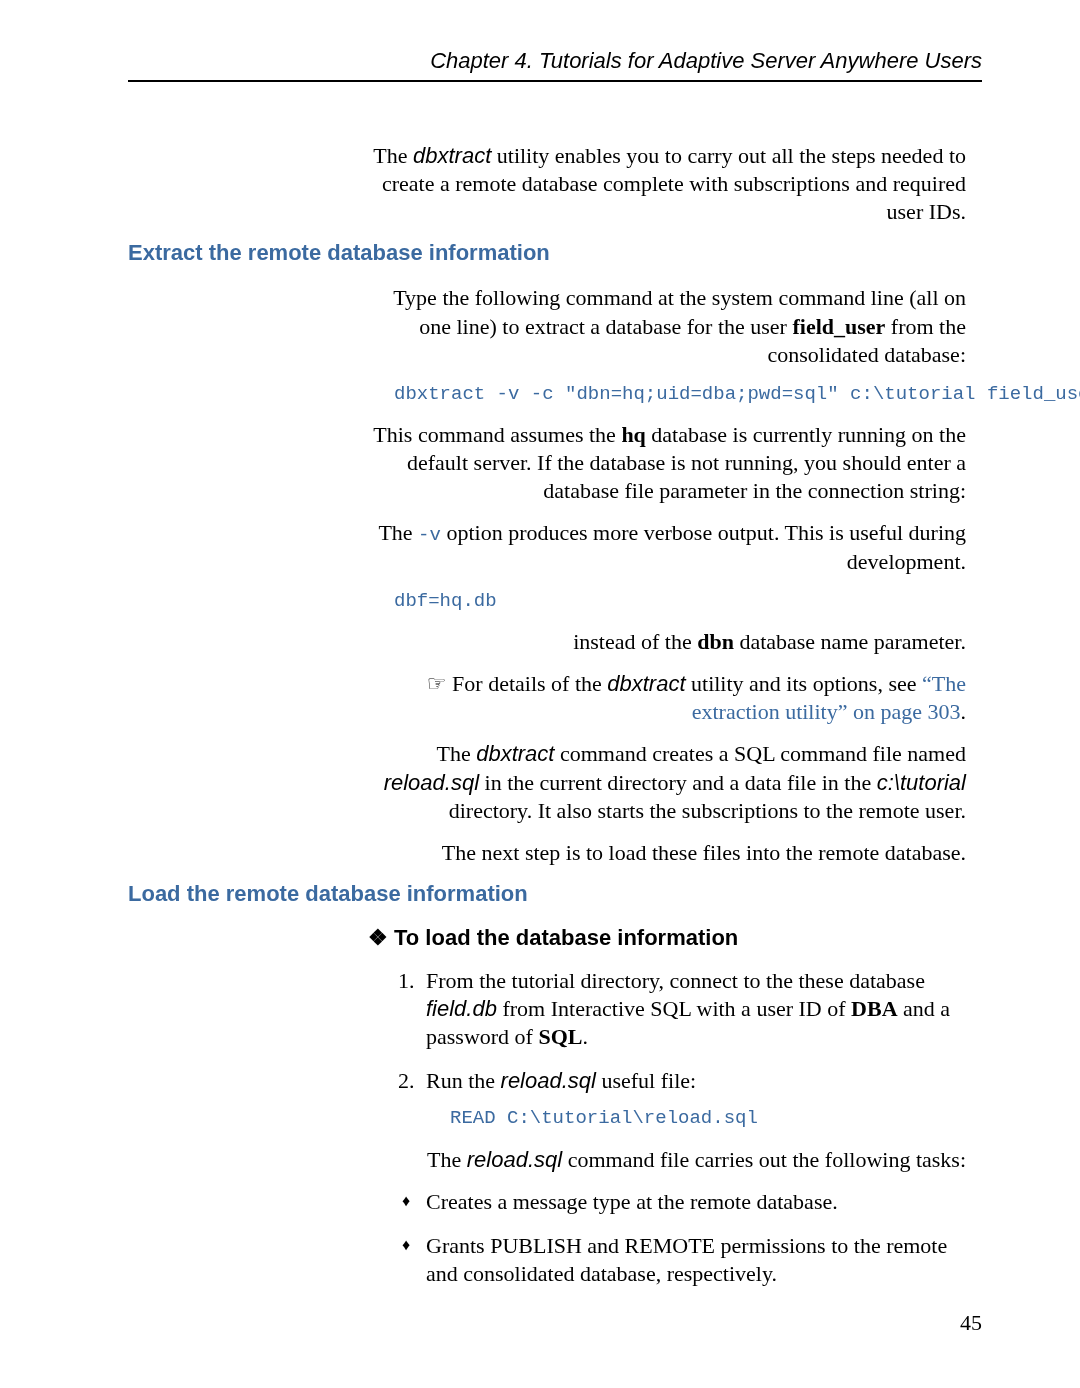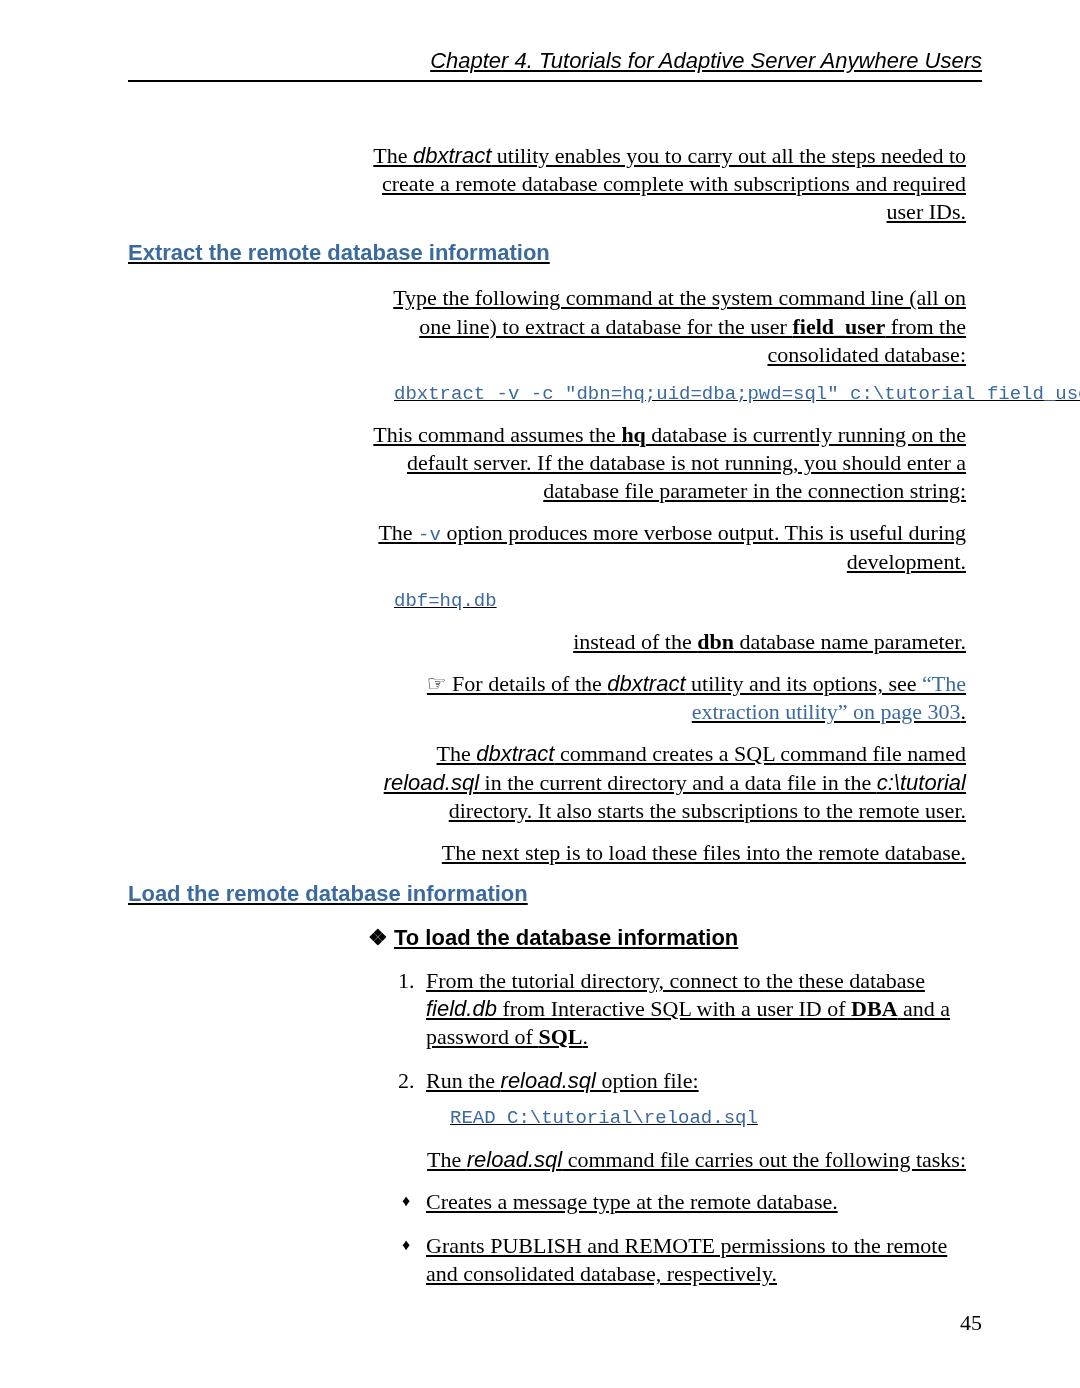--- a/index.html
+++ b/index.html
@@ -11,21 +11,20 @@
     background: #ffffff;
     font-family: "Times New Roman", Times, serif;
     color: #000000;
   }
   .page {
     box-sizing: border-box;
     width: 1080px;
     height: 1388px;
     padding: 48px 98px 60px 128px;
     position: relative;
-    text-decoration: underline;
   }
   .running-head {
     font-family: Arial, Helvetica, sans-serif;
     font-style: italic;
     font-size: 22px;
     text-align: right;
     padding-bottom: 6px;
     border-bottom: 2px solid #000;
     margin-bottom: 60px;
   }
@@ -172,21 +171,21 @@
   <div class="body-col">
     <div class="diamond-heading">
       <span class="glyph">❖</span><span>To load the database information</span>
     </div>
 
     <ol class="numbered">
       <li>
         <span>From the tutorial directory, connect to the these database </span><span class="italic-sans">field.db</span><span> from Interactive SQL with a user ID of </span><b>DBA</b><span> and a password of </span><b>SQL</b><span>.</span>
       </li>
       <li>
-        <span>Run the </span><span class="italic-sans">reload.sql</span><span> option file:</span>
+        <span>Run the </span><span class="italic-sans">reload.sql</span><span> useful file:</span>
         <div class="nested-code">READ C:\tutorial\reload.sql</div>
       </li>
     </ol>
 
     <p class="para">
       <span>The </span><span class="italic-sans">reload.sql</span><span> command file carries out the following tasks:</span>
     </p>
 
     <ul class="diamond">
       <li>Creates a message type at the remote database.</li>

